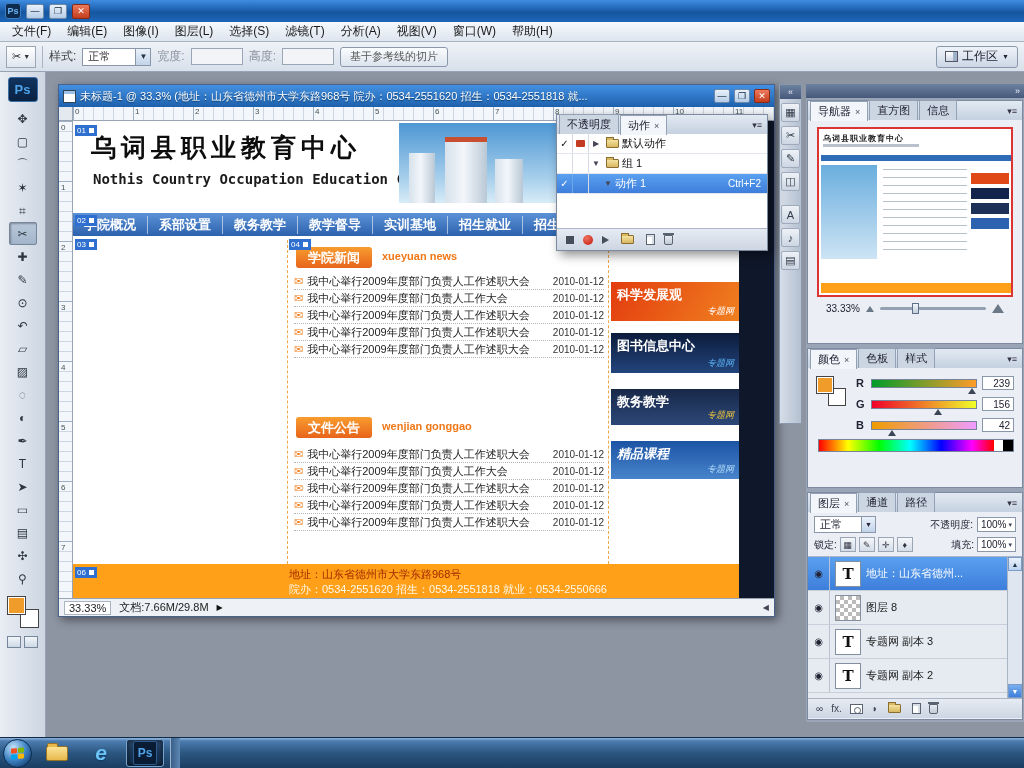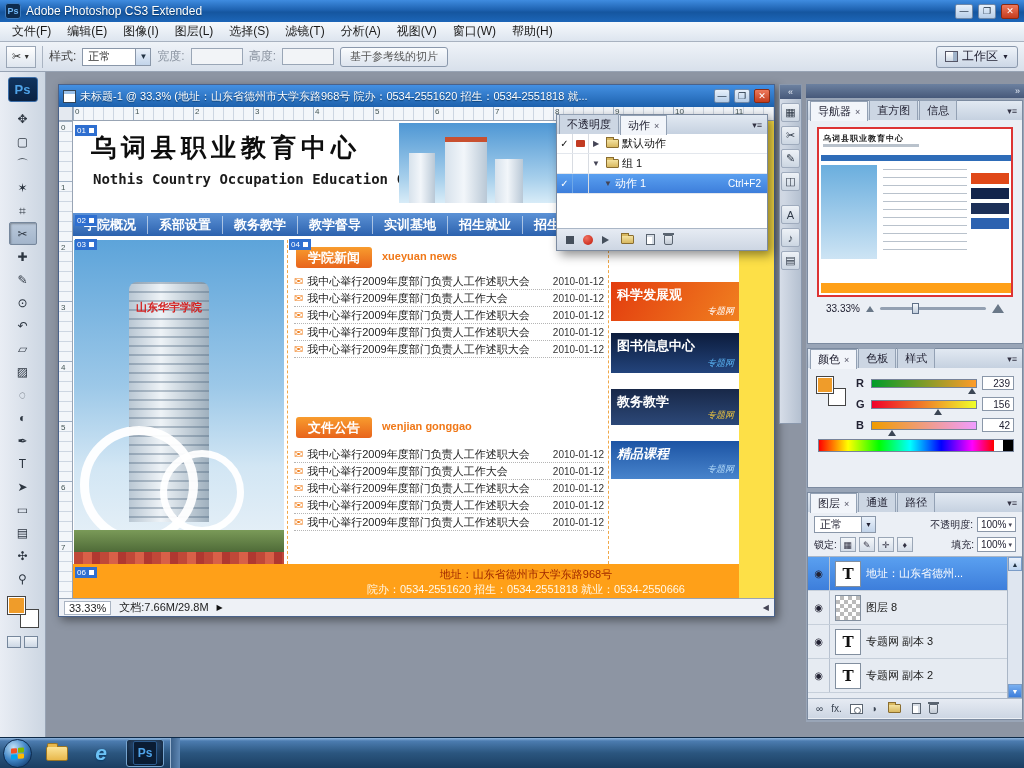--- a/index.html
+++ b/index.html
@@ -60,21 +60,21 @@
   .doc-title .t{flex:1;white-space:nowrap;overflow:hidden;text-overflow:ellipsis;text-shadow:0 1px 1px #0a3a6a}
   .doc-title .winbtn{width:16px;height:14px}
   .ruler-h{position:absolute;left:14px;top:22px;width:701px;height:14px;background:#f3f6fa;border-bottom:1px solid #98a4b4;
     background-image:repeating-linear-gradient(90deg,#9fb0c4 0 1px,transparent 1px 60px),
                      repeating-linear-gradient(90deg,#cdd6e2 0 1px,transparent 1px 10px)}
   .ruler-v{position:absolute;left:0;top:36px;width:14px;height:477px;background:#f3f6fa;border-right:1px solid #98a4b4;
     background-image:repeating-linear-gradient(180deg,#9fb0c4 0 1px,transparent 1px 60px),
                      repeating-linear-gradient(180deg,#cdd6e2 0 1px,transparent 1px 10px)}
   .ruler-corner{position:absolute;left:0;top:22px;width:14px;height:14px;background:#e4e9f0;border:1px solid #98a4b4;border-top:none;border-left:none}
   .rtick{position:absolute;font-size:8px;color:#455}
-  .canvas{position:absolute;left:14px;top:36px;width:701px;height:477px;background:#fde047;overflow:hidden}
+  .canvas{position:absolute;left:14px;top:36px;width:701px;height:477px;background:#0f172a;overflow:hidden}
   .doc-status{position:absolute;left:0;bottom:0;width:100%;height:18px;background:#eef1f6;border-top:1px solid #98a4b4;
     display:flex;align-items:center;gap:8px;padding:0 5px;font-size:11px;color:#222}
   .zoombox{border:1px solid #aab4c2;background:#fff;padding:0 4px;height:14px;line-height:13px}
   .flyarr{font-size:8px;color:#111}
   .doc-status .endarr{margin-left:auto;font-size:8px;color:#445}
 
   
   .page{position:absolute;left:0;top:0;width:666px;height:479px;background:#fff}
   .slice{position:absolute;height:11px;background:#2f6fd0;color:#fff;font-size:8px;line-height:11px;padding:0 2px;
     display:flex;align-items:center;gap:2px;z-index:5}
@@ -113,21 +113,21 @@
   .news-row .dt{font-size:10px;color:#333}
   .col-right{position:absolute;left:538px;top:119px;width:128px;height:324px}
   .bn{position:absolute;left:0;width:128px;color:#fff;overflow:hidden;padding:4px 6px}
   .bn .bt{font-size:13px;font-weight:bold;white-space:nowrap}
   .bn .bs{position:absolute;right:5px;bottom:3px;font-size:9px;font-style:italic}
   .bn1{top:42px;height:39px;background:linear-gradient(120deg,#e33c0e,#f08020)}
   .bn2{top:93px;height:40px;background:linear-gradient(#0c1c3c,#23447c)}.bn2 .bs{color:#58b0f0}
   .bn3{top:149px;height:36px;background:linear-gradient(#182848,#2c4878)}.bn3 .bs{color:#e8c040}
   .bn4{top:201px;height:38px;background:linear-gradient(#1c54a4,#4884cc)}.bn4 .bt{font-style:italic}.bn4 .bs{color:#b0d8f8}
   .site-footer{position:absolute;left:0;top:443px;width:666px;height:36px;background:#ffa018}
-  .site-footer .inner{position:absolute;left:228px;top:3px;width:450px;text-align:center;font-size:11px;line-height:15px}
+  .site-footer .inner{position:absolute;left:216px;top:3px;width:450px;font-size:11px;line-height:15px}
   .site-footer .l1{color:#a02800}.site-footer .l2{color:#fff7e8}
 
   
   .panel{background:#ebeff5;border:1px solid #7c8ba0}
   .ptabs{height:19px;background:linear-gradient(#e2e9f2,#c5d1e0);display:flex;align-items:flex-end;gap:1px;padding:1px 2px 0 2px;font-size:11px;color:#223}
   .ptab{padding:2px 7px 2px 7px;border:1px solid #93a1b4;border-bottom:none;background:#ccd6e3;display:flex;gap:4px;align-items:center;white-space:nowrap}
   .ptab.active{background:#f2f5fa;position:relative;top:1px}
   .ptab .x{font-size:9px;color:#556}
   .pmenu{margin-left:auto;font-size:9px;color:#334;padding:0 3px;align-self:center}
   .actions-panel{position:absolute;left:556px;top:114px;width:212px;height:137px;z-index:50;box-shadow:4px 4px 10px rgba(0,0,0,.45)}
@@ -241,21 +241,20 @@
   .clock{text-align:center;line-height:13px;padding:0 6px}
   .showdesk{width:10px;height:31px;background:linear-gradient(90deg,#3a5f88,#5e87b4);border-left:1px solid #9ab4d0}
 </style>
 </head>
 <body>
 
 <div class="screen">
 
   <div class="titlebar">
     <span class="app-ico">Ps</span>
-    <span class="t">Adobe Photoshop CS3 Extended</span>
     <span class="winbtn">—</span>
     <span class="winbtn">❐</span>
     <span class="winbtn close">✕</span>
   </div>
 
   <div class="menubar">
     <span>文件(F)</span>
     <span>编辑(E)</span>
     <span>图像(I)</span>
     <span>图层(L)</span>
@@ -392,28 +391,20 @@
         <div class="site-nav">
           <span>学院概况</span>
           <span>系部设置</span>
           <span>教务教学</span>
           <span>教学督导</span>
           <span>实训基地</span>
           <span>招生就业</span>
           <span>招生就业</span>
         </div>
 
-        <div class="photo-left">
-          <div class="tower"></div>
-          <div class="tower-sign">山东华宇学院</div>
-          <div class="arc1"></div>
-          <div class="arc2"></div>
-          <div class="ground"></div>
-          <div class="flowers"></div>
-        </div>
 
         <div class="col-mid">
           <span class="badge" style="left:8px;top:7px">学院新闻</span>
           <span class="badge-en" style="left:94px;top:10px">xueyuan news</span>
           <div class="rows" style="top:33px">
             <div class="news-row">
               <span class="env">✉</span>
               <span class="tx">我中心举行2009年度部门负责人工作述职大会</span>
               <span class="dt">2010-01-12</span>
             </div>

